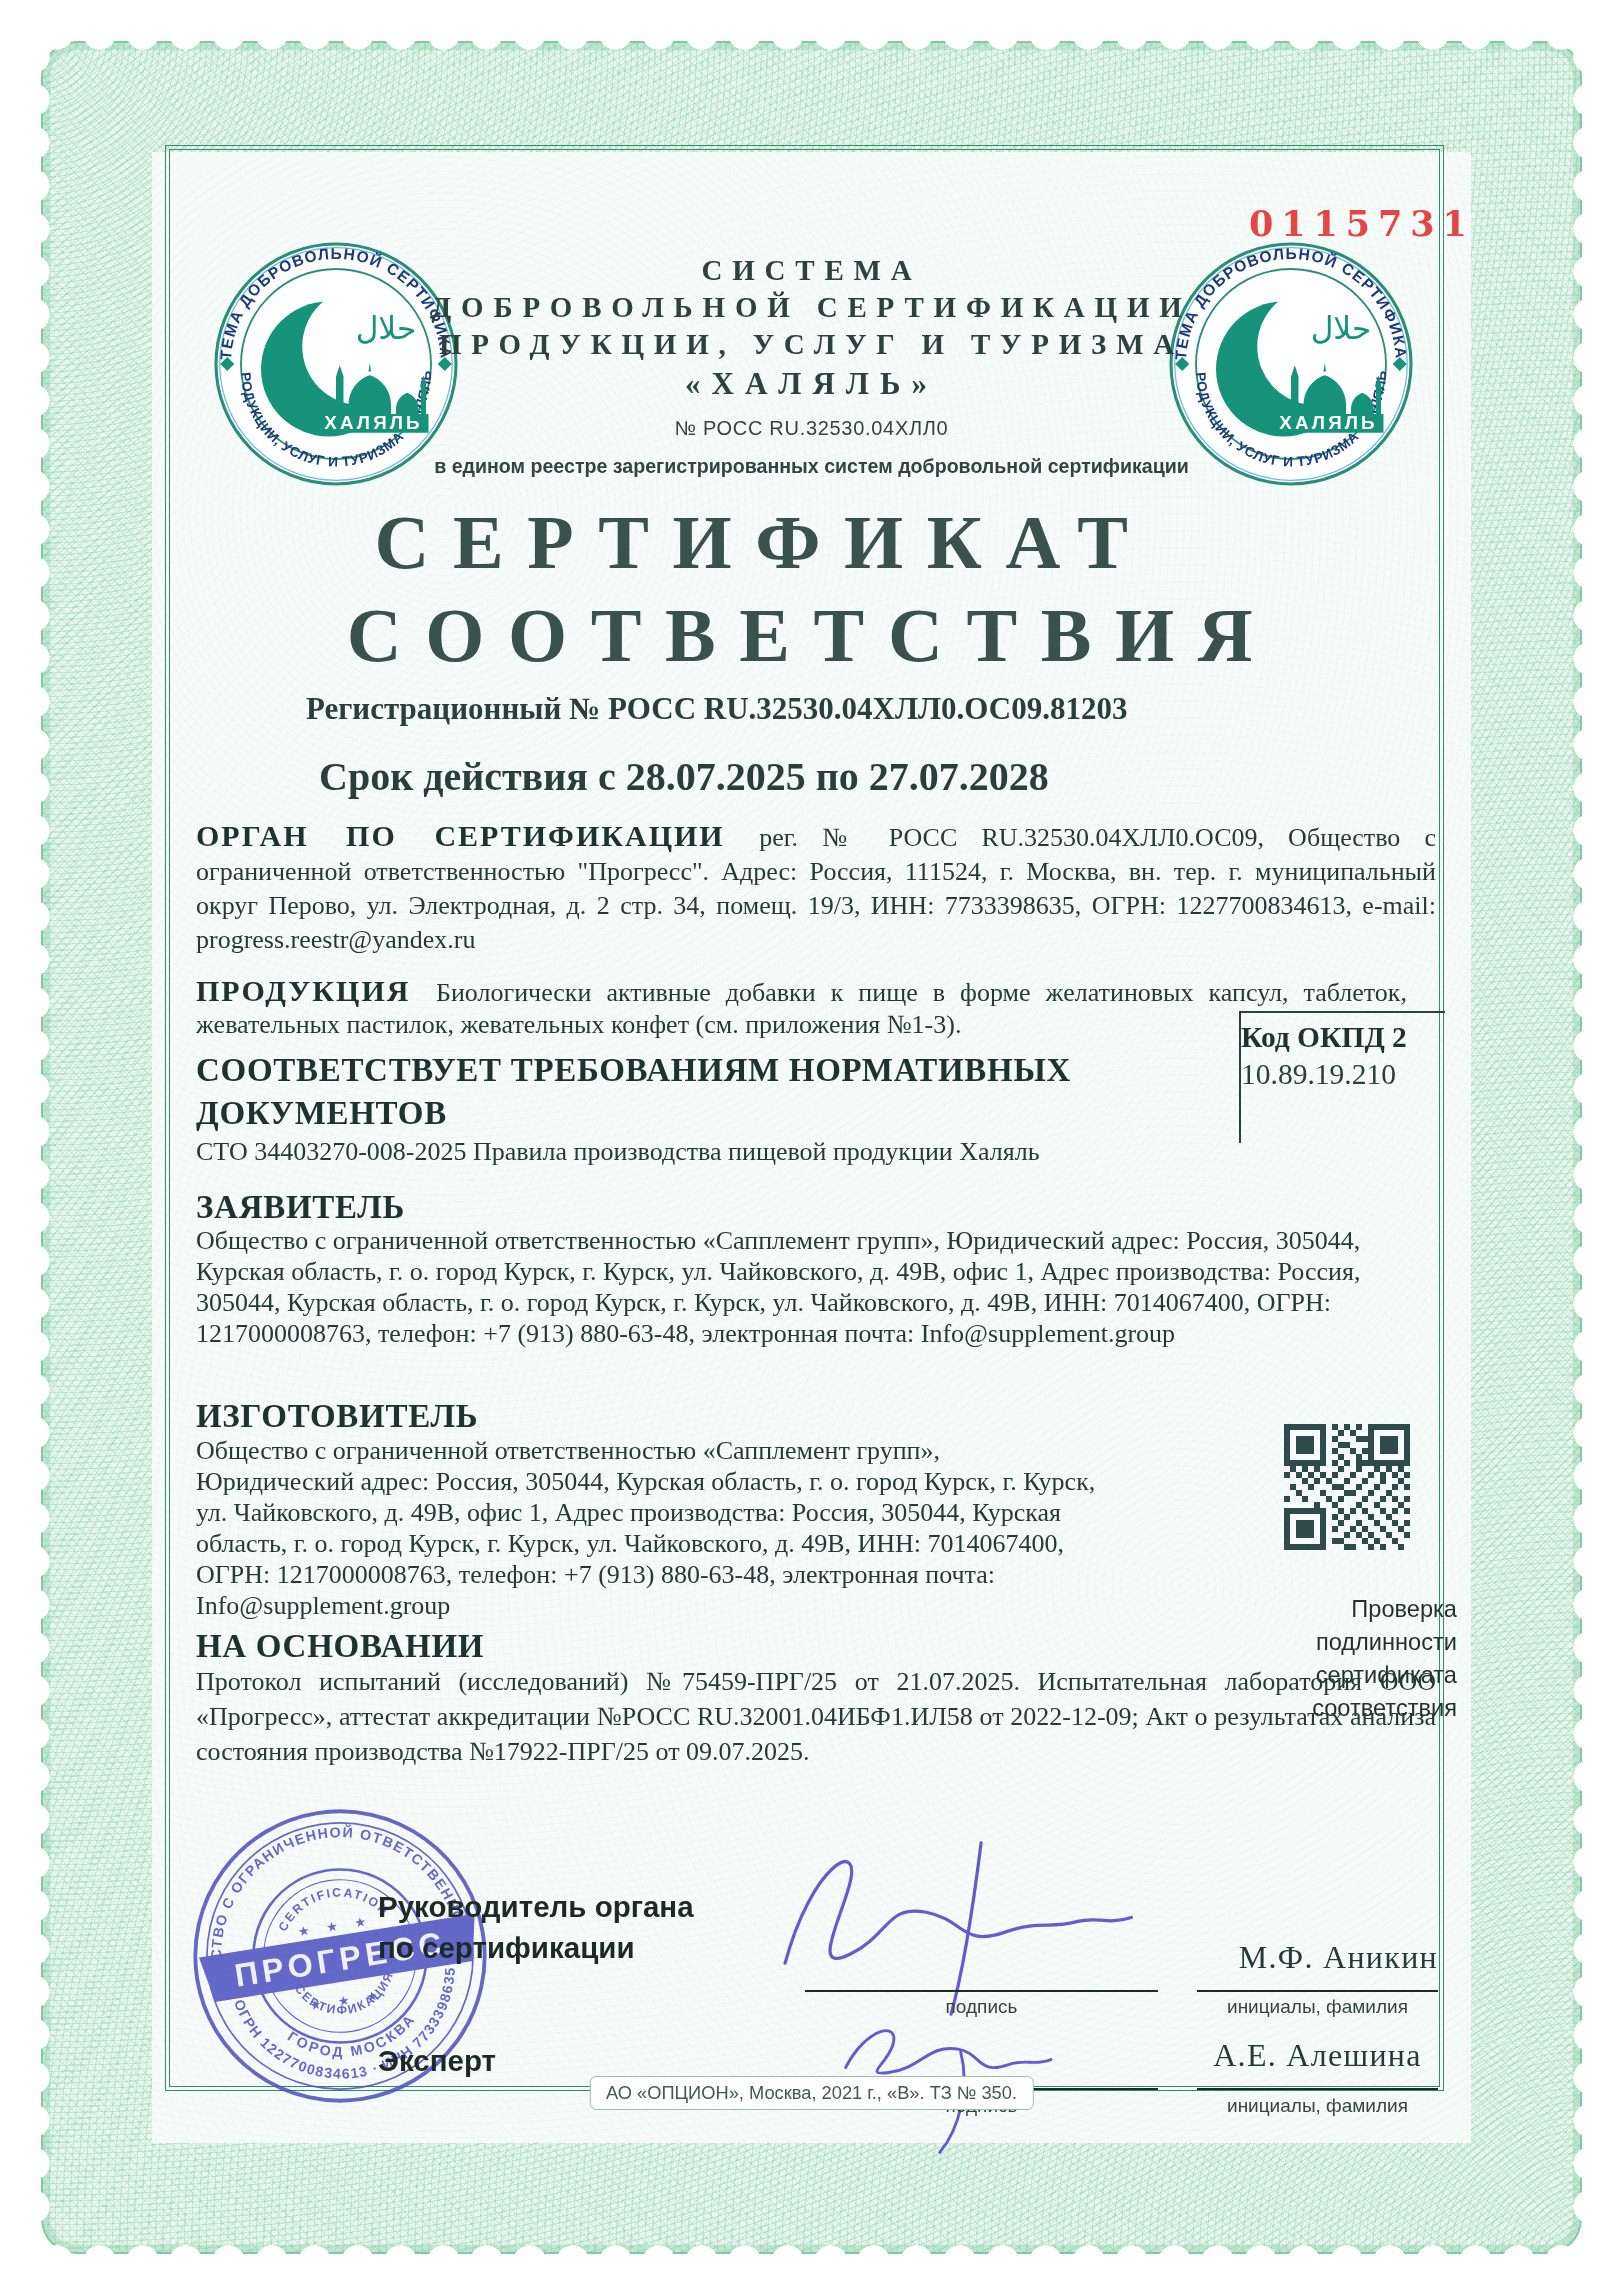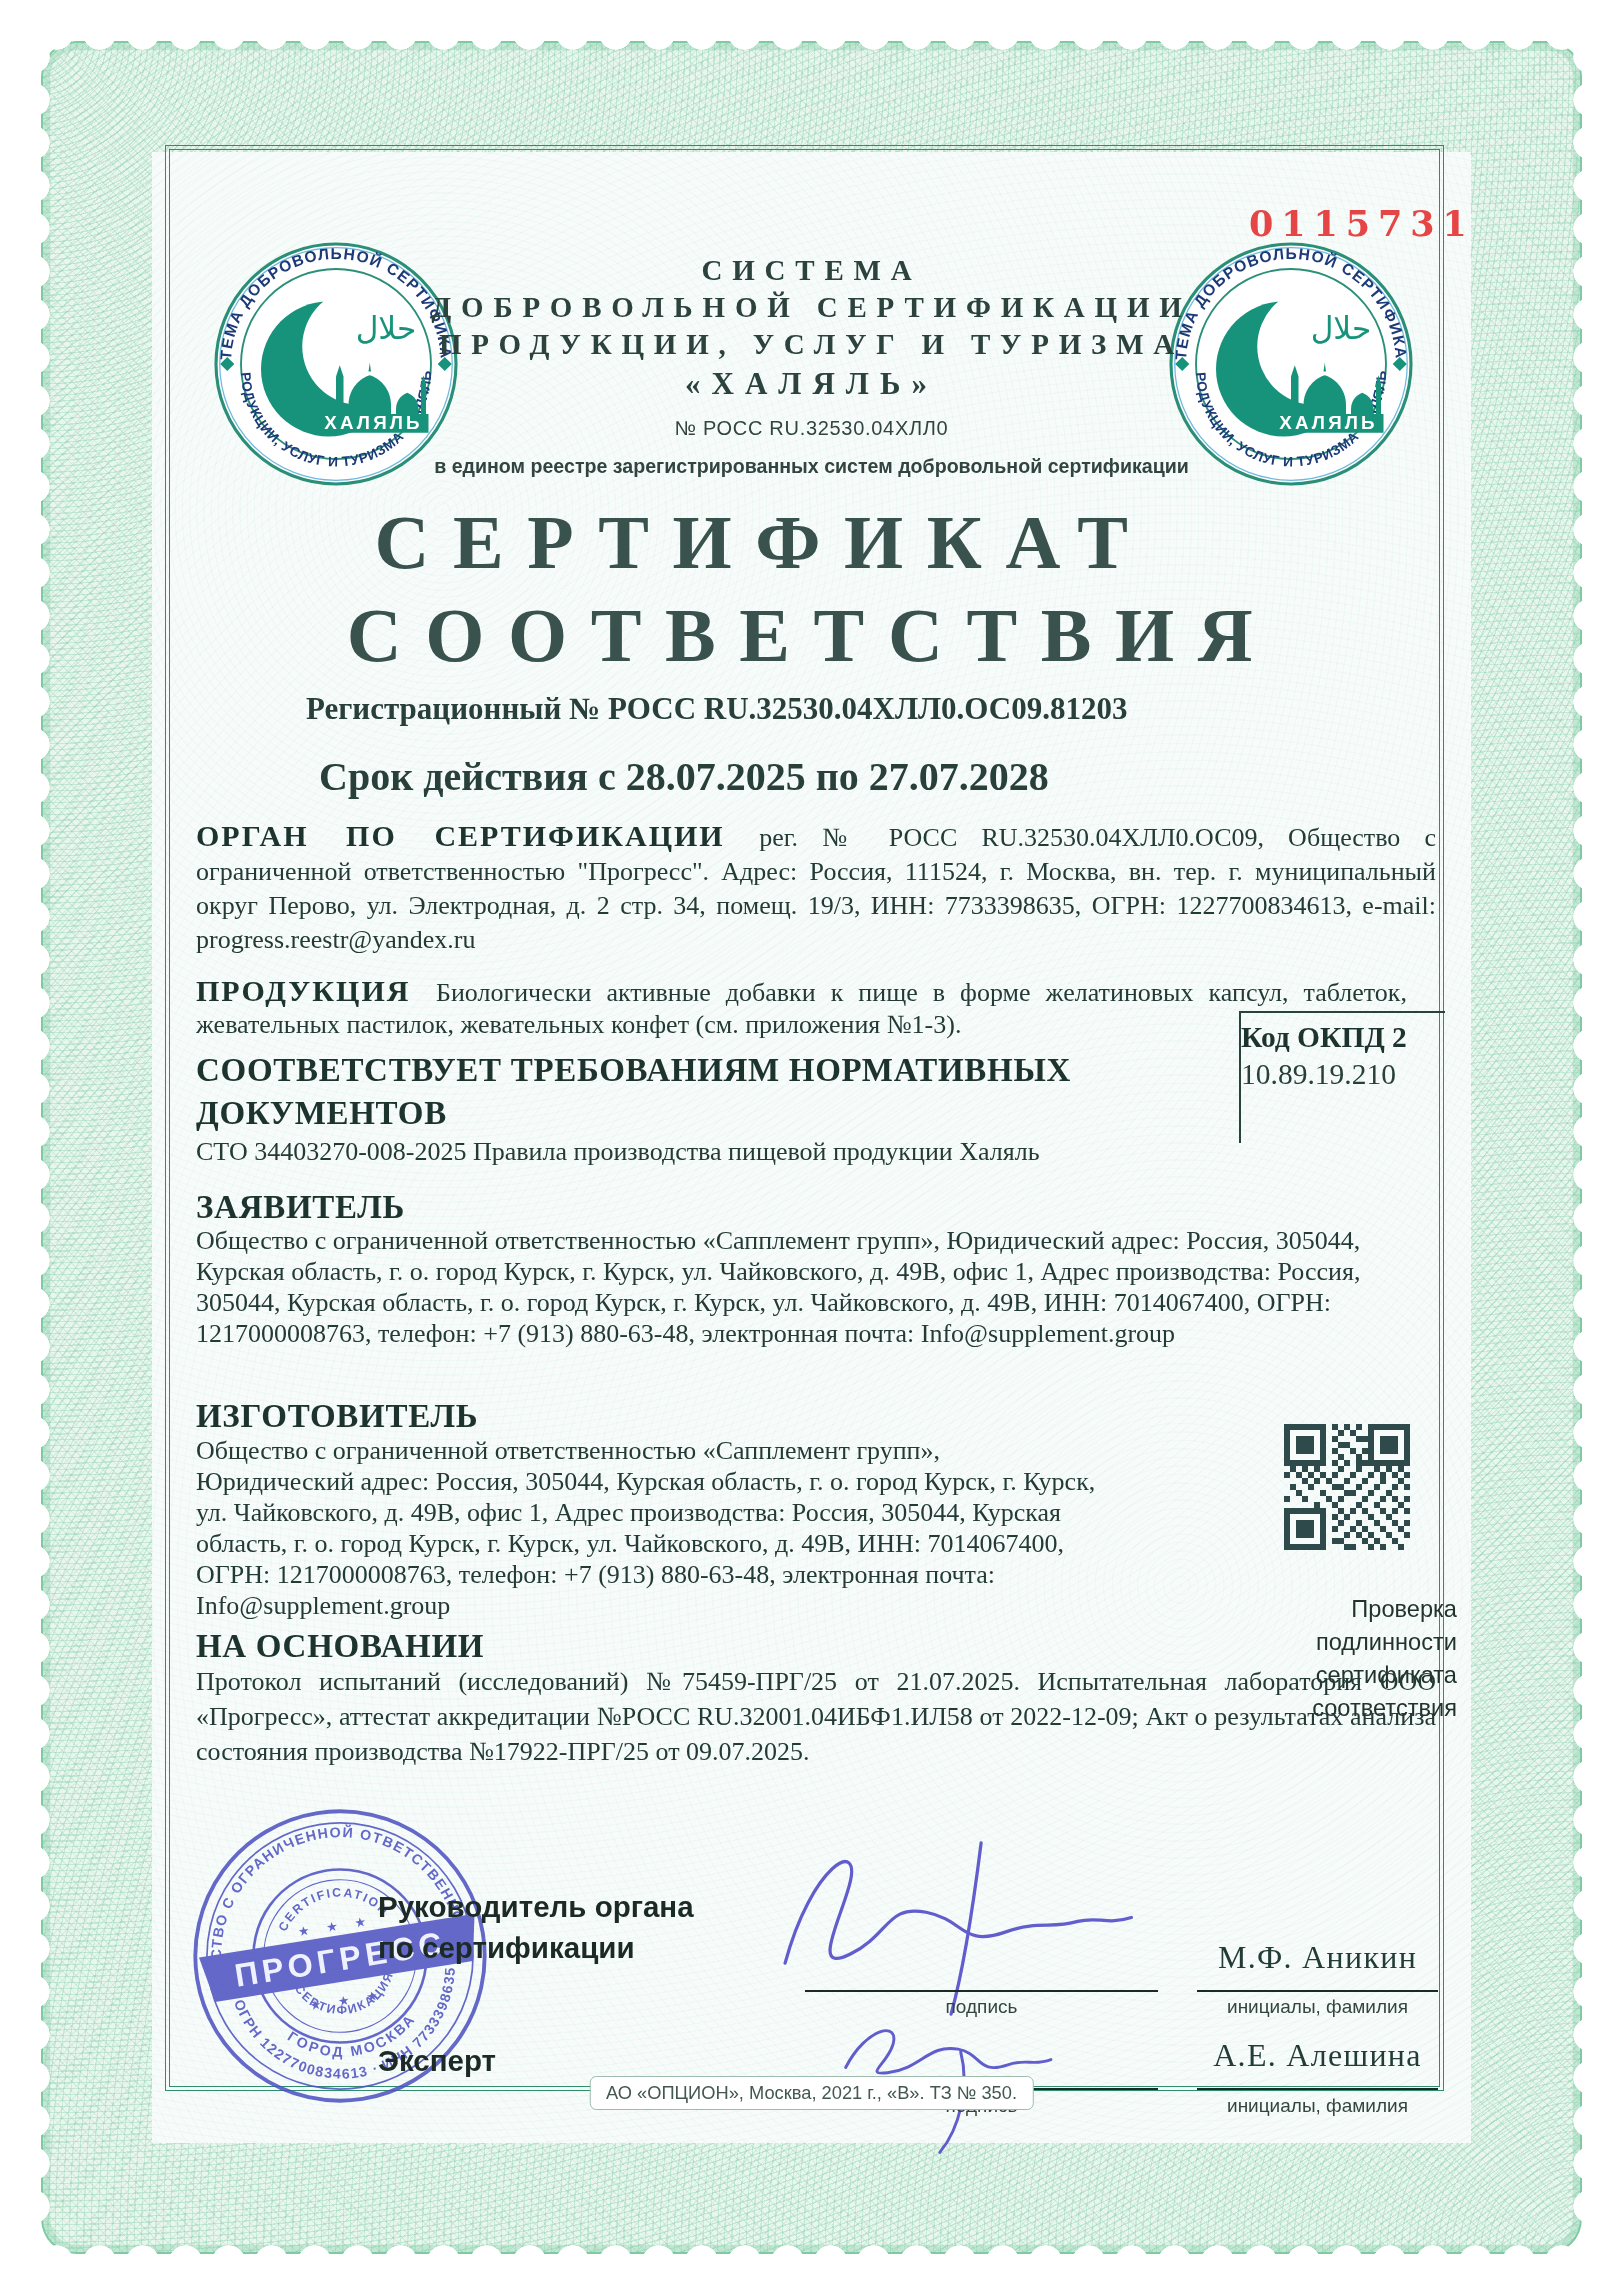--- a/index.html
+++ b/index.html
@@ -82,21 +82,21 @@
   .line-sign-1{left:805px;top:1990px;width:353px;}
   .line-name-1{left:1197px;top:1990px;width:241px;}
   .line-sign-2{left:805px;top:2088px;width:353px;}
   .line-name-2{left:1197px;top:2088px;width:241px;}
   .sig-caption{font-family:"Liberation Sans",sans-serif;font-size:19px;color:#34453f;text-align:center;}
   .cap-sign-1{left:805px;top:1996px;width:353px;}
   .cap-name-1{left:1197px;top:1996px;width:241px;}
   .cap-sign-2{left:805px;top:2095px;width:353px;}
   .cap-name-2{left:1197px;top:2095px;width:241px;}
   .sig-name{font-size:32px;color:#233c36;letter-spacing:1.3px;text-align:center;}
-  .name-1{left:1197px;top:1939px;width:241px;}
+  .name-1{left:1197px;top:1939px;width:241px;text-align:right;}
   .name-2{left:1197px;top:2037px;width:241px;}
   .sig-draw-1{left:765px;top:1826px;width:393px;height:196px;}
   .sig-draw-2{left:830px;top:1989px;width:281px;height:170px;}
 
   .footer-note{left:50%;top:2076px;transform:translateX(-50%);
     font-family:"Liberation Sans",sans-serif;font-size:18.3px;color:#44584f;background:#ffffff;
     border:1.3px solid #9dbcad;border-radius:6.5px;padding:5.2px 15.7px;white-space:nowrap;}
 </style>
 </head>
 <body>

